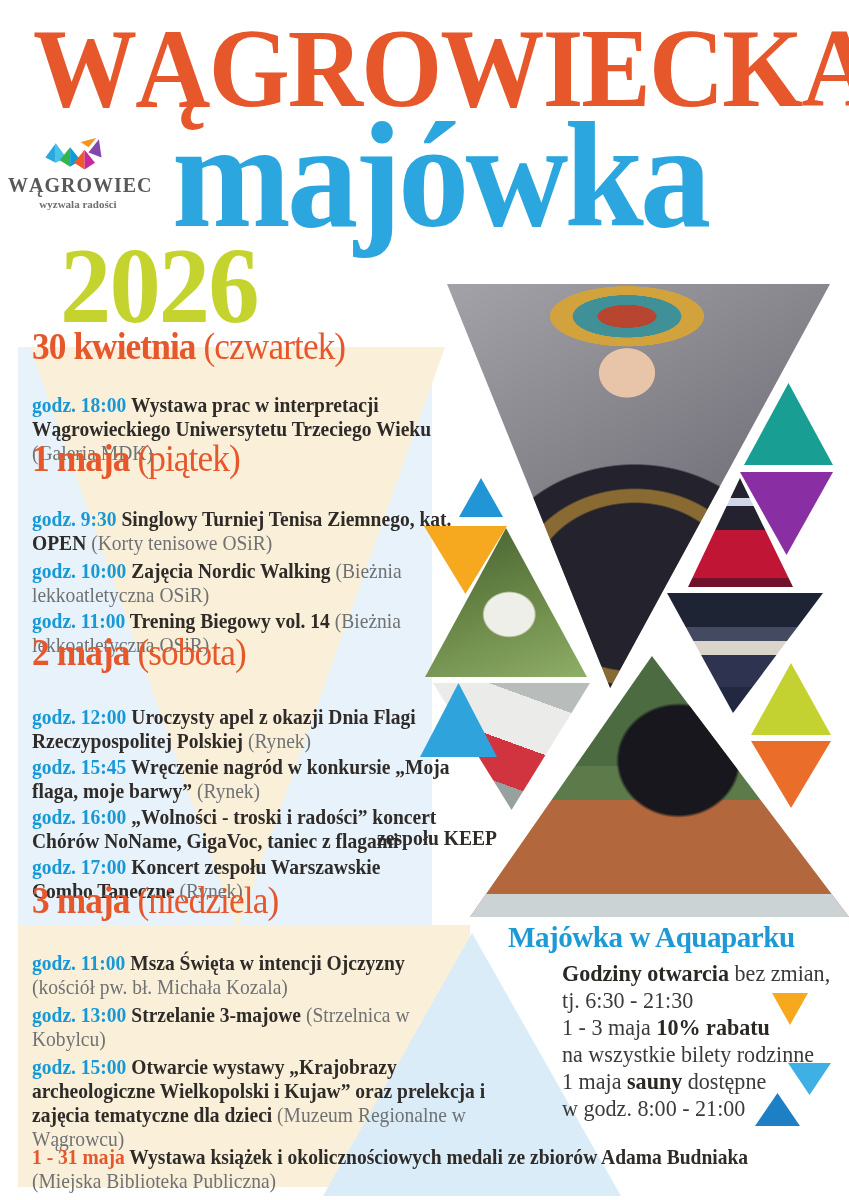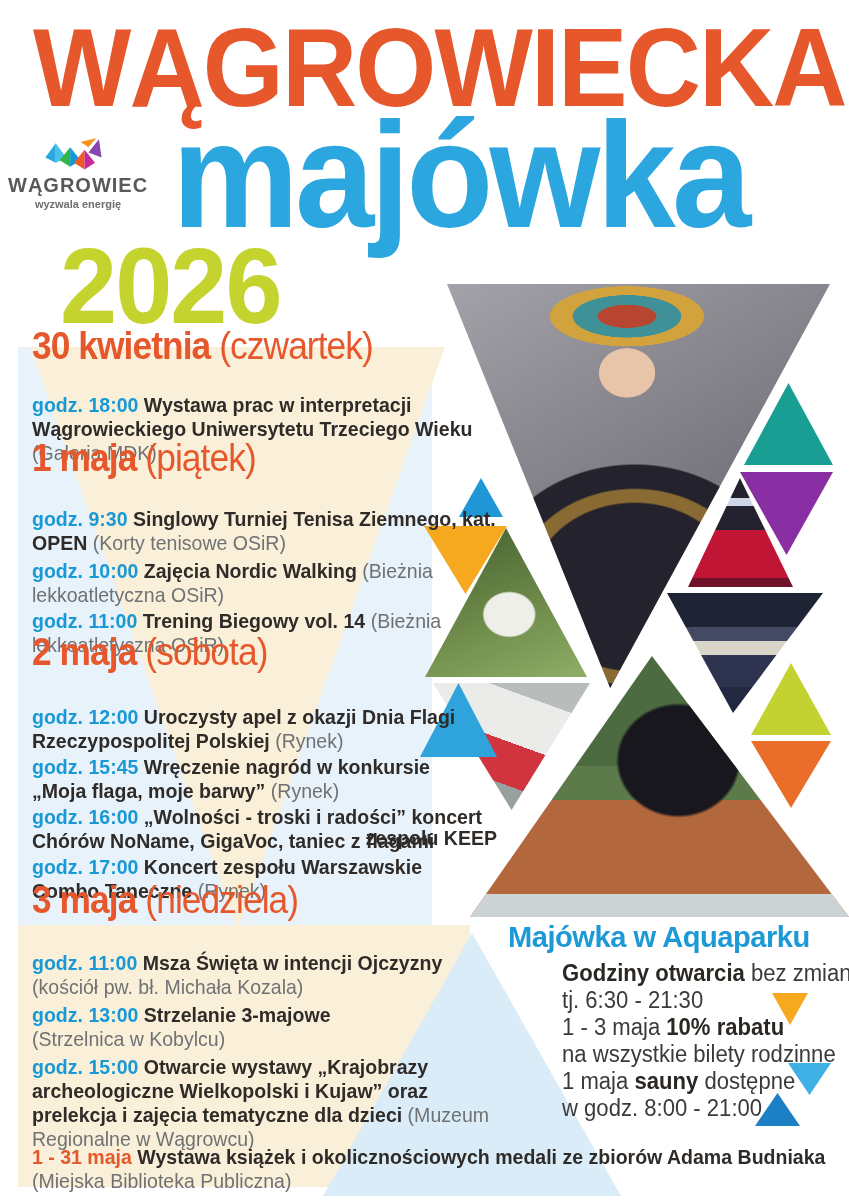--- a/index.html
+++ b/index.html
@@ -1,17 +1,17 @@
 <!DOCTYPE html>
 <html><head>
 <meta charset="utf-8">
 <style>
   html,body{margin:0;padding:0;background:#ffffff;}
   .poster{position:relative;width:849px;height:1200px;background:#ffffff;overflow:hidden;
-          font-family:Liberation Sans, sans-serif;}
+          font-family:Liberation Serif, serif;}
   .abs{position:absolute;}
 
   
   .bg-blue-band{left:18px;top:347px;width:414px;height:838px;background:#e7f2fa;}
   .bg-cream-tri{left:30px;top:347px;width:415px;height:583px;background:#faf0da;
                 clip-path:polygon(0 0,100% 0,50% 100%);}
   .bg-cream-bottom{left:18px;top:925px;width:452px;height:262px;background:#faf0da;}
   .bg-lightblue-tri{left:323px;top:933px;width:298px;height:263px;background:#d9ecf8;
                 clip-path:polygon(50% 0,0 100%,100% 100%);}
 
@@ -127,21 +127,21 @@
       <polygon points="0,15 8,4 8,19" fill="#2aa9de"></polygon>
       <polygon points="8,4 16,15 8,19" fill="#49c1e8"></polygon>
       <polygon points="11,17 19,7 19,22" fill="#35b44a"></polygon>
       <polygon points="19,7 27,17 19,22" fill="#0f9bd7"></polygon>
       <polygon points="22,19 30,9 30,24" fill="#f15a29"></polygon>
       <polygon points="30,9 38,19 30,24" fill="#c5299b"></polygon>
       <polygon points="33,11 41,1 43,15" fill="#8347ad"></polygon>
       <polygon points="27,3 39,0 33,7" fill="#f7941e"></polygon>
     </svg>
     <div class="logo-name">WĄGROWIEC</div>
-    <div class="logo-tag">wyzwala energię</div>
+    <div class="logo-tag">wyzwala radości</div>
   </div>
 
   <div class="abs schedule">
 
     <div class="day-h" style="top:326px">
       <span>30 kwietnia</span>
       <span class="paren">(czwartek)</span>
     </div>
     <p class="ev" style="top:372px">
       <span class="time">godz. 18:00</span>

